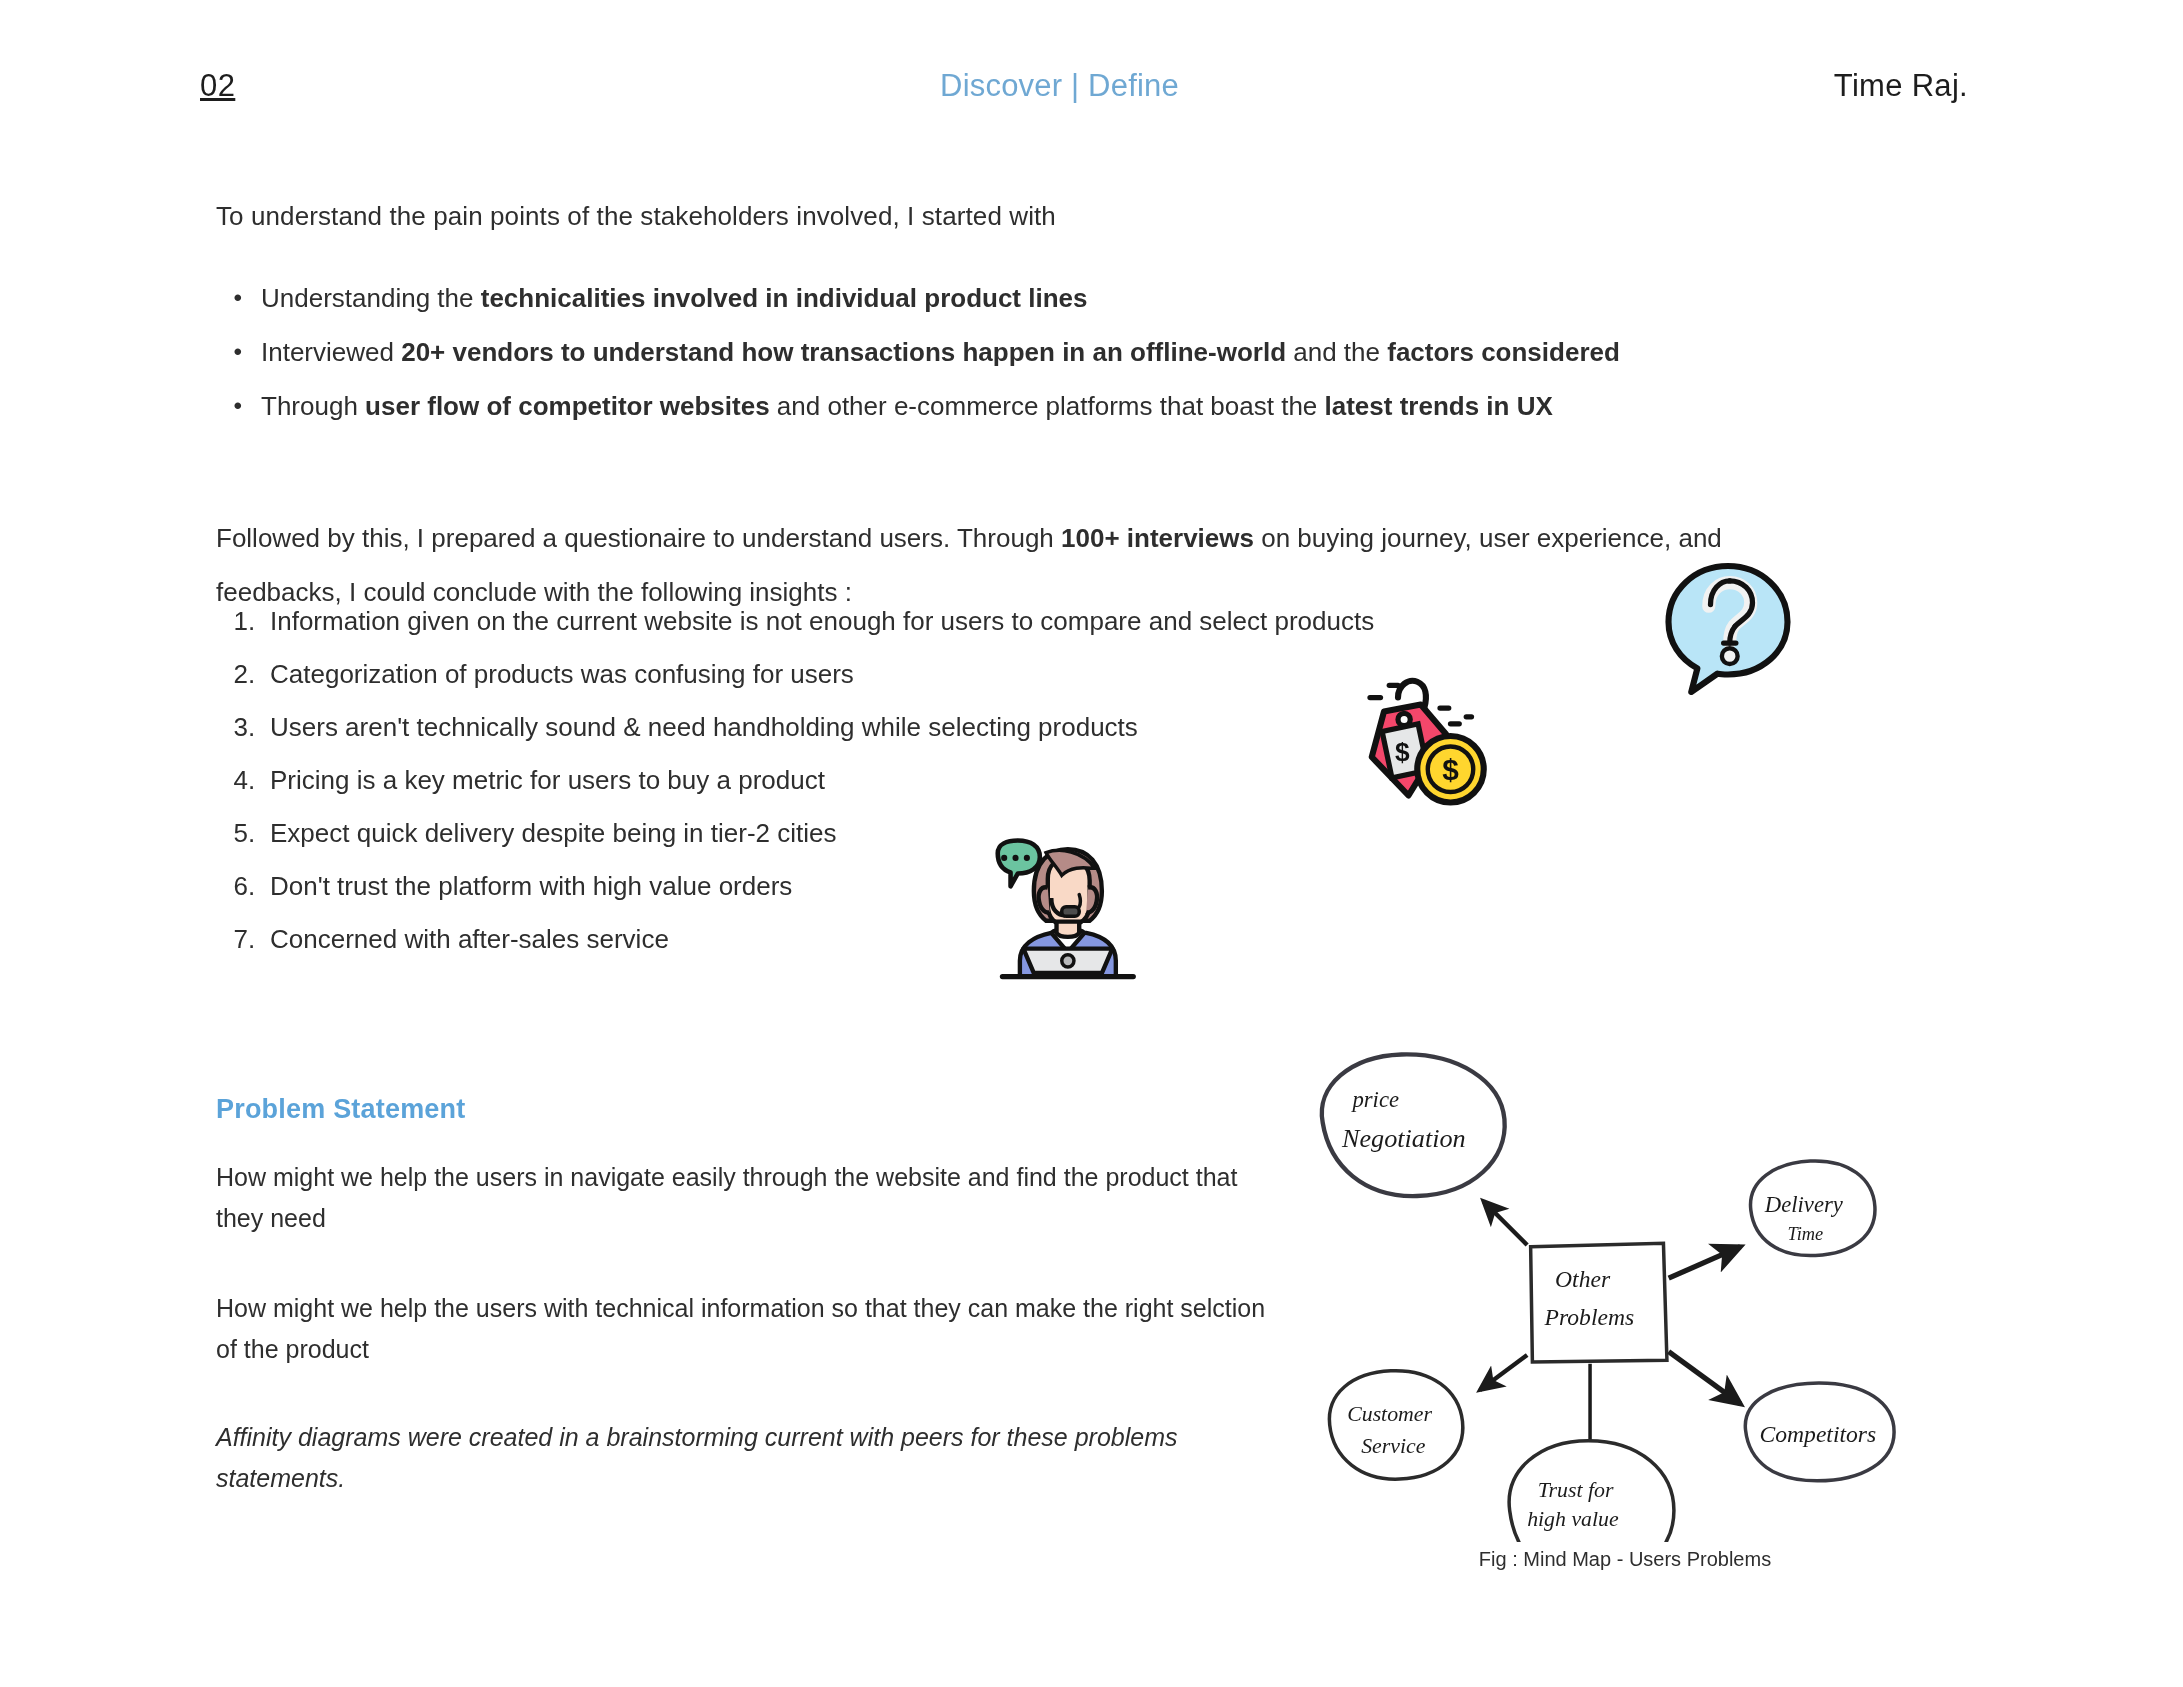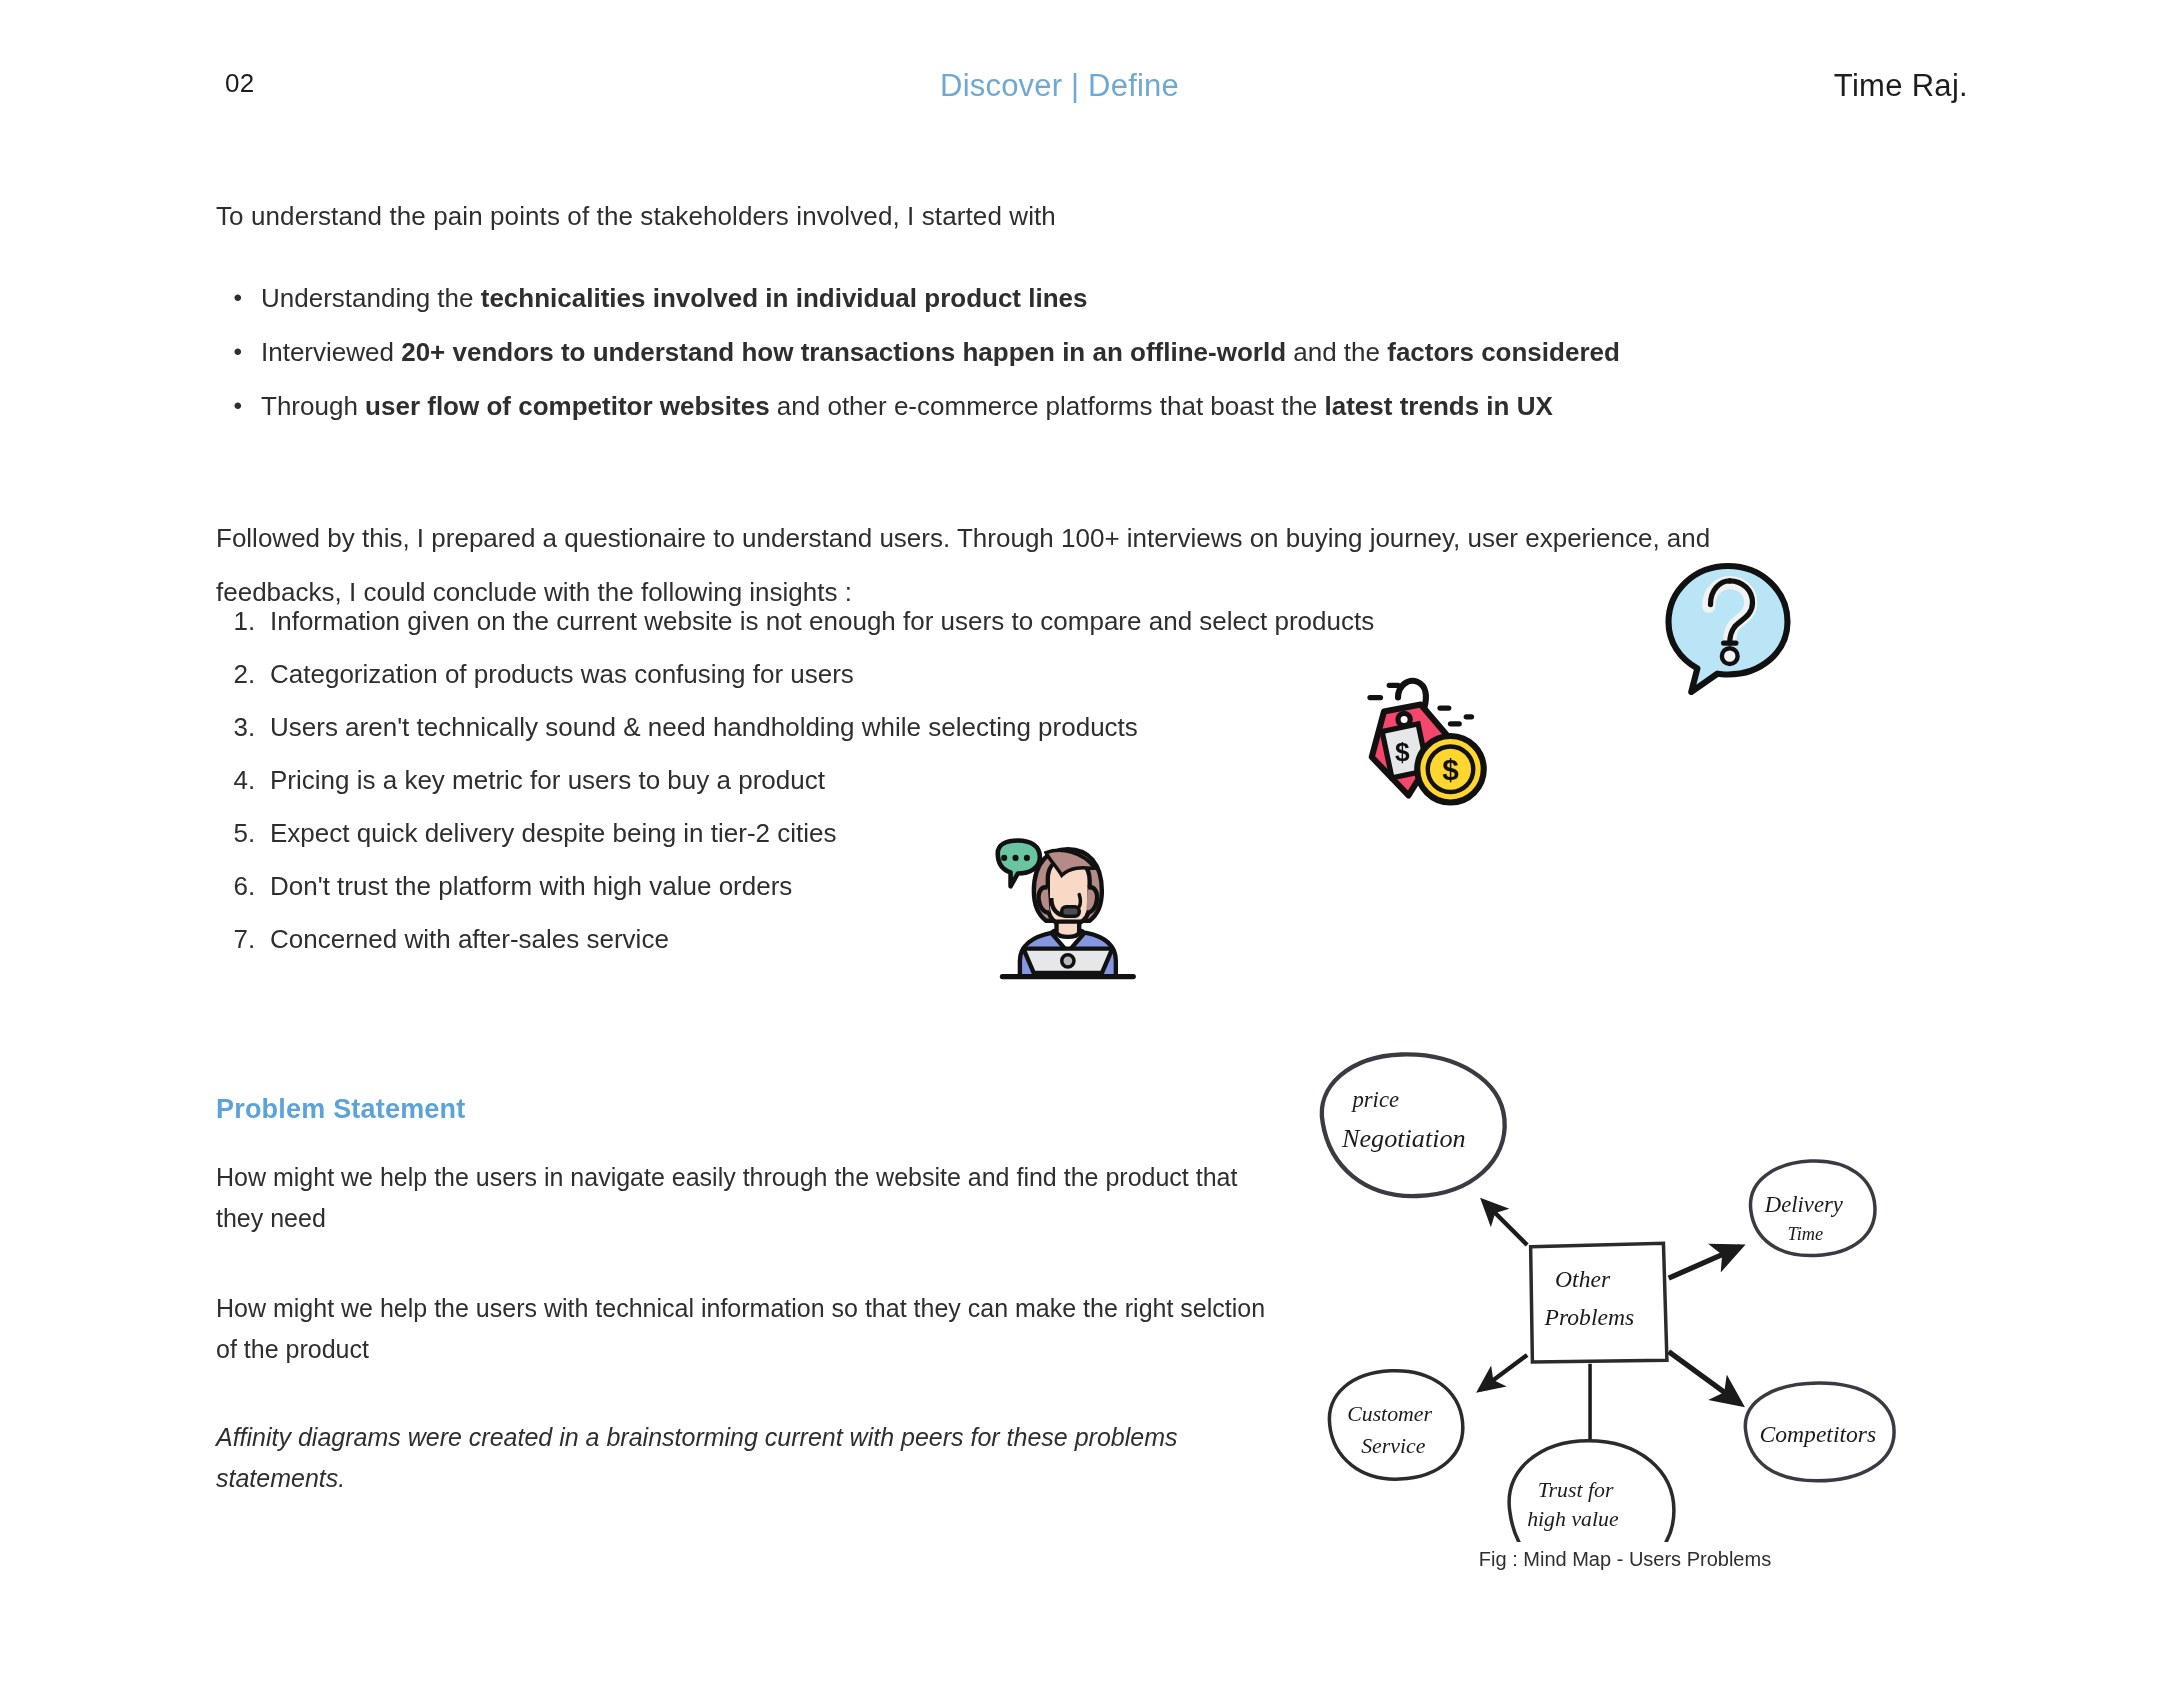--- a/index.html
+++ b/index.html
@@ -22,26 +22,27 @@
   
   .header {
     position: absolute;
     left: 0;
     top: 68px;
     width: 2184px;
     height: 52px;
   }
   .header .page-num {
     position: absolute;
-    left: 225px;
-    top: 0;
-    font-size: 26px;
+    left: 200px;
+    top: 0;
+    font-size: 31px;
     font-weight: 300;
     letter-spacing: 0.4px;
     color: #1d1d1d;
+    text-decoration: underline;
   }
   .header .section-title {
     position: absolute;
     left: 0;
     top: 0;
     width: 2119px;
     text-align: center;
     font-size: 31px;
     font-weight: 400;
     color: #6fa8d3;
@@ -190,21 +191,21 @@
   </div>
 
   <div class="intro-line">To understand the pain points of the stakeholders involved, I started with</div>
 
   <ul class="bullet-list" id="approach-bullets">
   <li><span>Understanding the </span><span style="font-weight: 700;">technicalities involved in individual product lines</span></li>
       <li><span>Interviewed </span><span style="font-weight: 700;">20+ vendors to understand how transactions happen in an offline-world</span><span> and the </span><span style="font-weight: 700;">factors considered</span></li>
       <li><span>Through </span><span style="font-weight: 700;">user flow of competitor websites</span><span> and other e-commerce platforms that boast the </span><span style="font-weight: 700;">latest trends in UX</span></li>
     </ul>
 
-  <div class="para-2" id="research-paragraph"><span>Followed by this, I  prepared a questionaire to understand users. Through </span><span style="font-weight: 400; margin-top: 30px;">100+ interviews</span><span>  on buying journey, user experience, and feedbacks, I could conclude with the following insights :</span></div>
+  <div class="para-2" id="research-paragraph"><span>Followed by this, I  prepared a questionaire to understand users. Through </span><span style="font-weight: 700; margin-top: 30px;">100+ interviews</span><span>  on buying journey, user experience, and feedbacks, I could conclude with the following insights :</span></div>
 
   <ol class="numbered-list" id="insights-list">
       <li>Information given on the current website is not enough for users to compare and select products</li>
       <li>Categorization of products was confusing for users</li>
       <li>Users aren't technically sound &amp; need handholding while selecting products</li>
       <li> Pricing is a key metric for users to buy a product</li>
       <li>Expect quick delivery despite being in tier-2 cities</li>
       <li>Don't trust the platform with high value orders</li>
       <li>Concerned with after-sales service</li>
     </ol>

